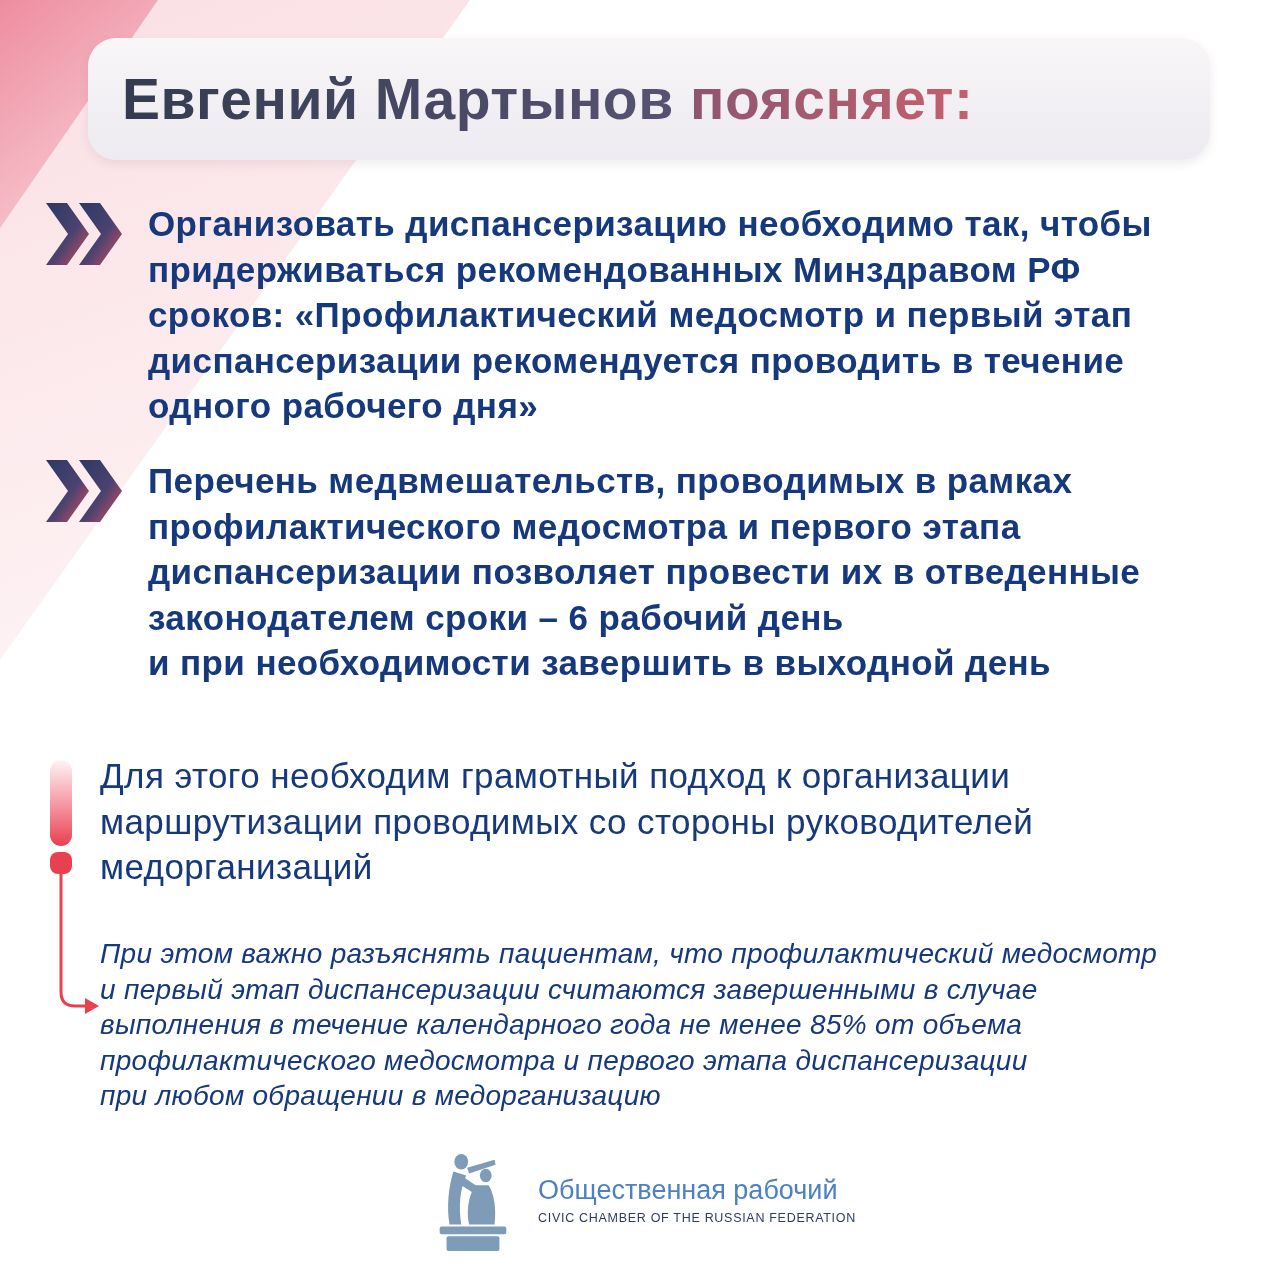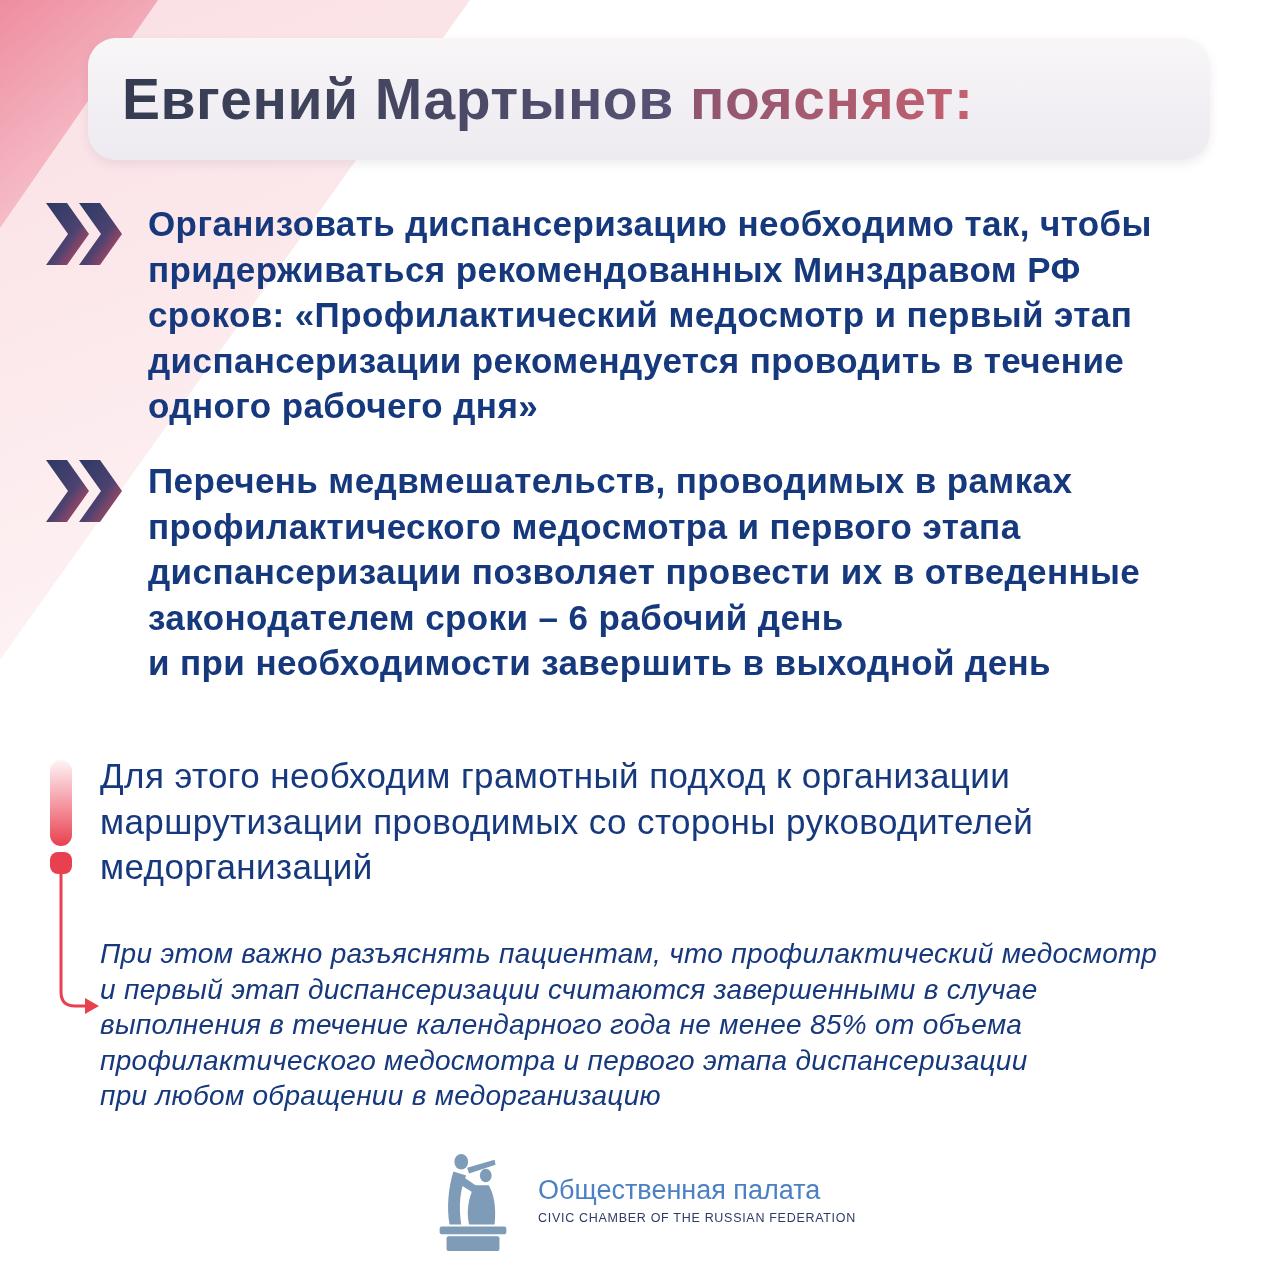--- a/index.html
+++ b/index.html
@@ -159,16 +159,16 @@
       <ellipse cx="63" cy="30" rx="6" ry="7"></ellipse>
       <path d="M30 26 C25 42 23 62 26 80 L38 80 C35 60 37 44 43 30 Z"></path>
       <path d="M52 40 C45 52 43 68 46 80 L72 80 C74 62 71 48 66 40 Z"></path>
       <path d="M41 32 L60 45 L57 52 L38 40 Z"></path>
       <path d="M44 22 L72 14 L73 19 L46 28 Z"></path>
       <rect x="16" y="82" width="68" height="8" rx="2"></rect>
       <rect x="23" y="92" width="54" height="15" rx="2"></rect>
     </g>
   </svg>
   <div class="footer-text">
-    <div class="ru">Общественная палата</div>
+    <div class="ru">Общественная рабочий</div>
     <div class="en">CIVIC CHAMBER OF THE RUSSIAN FEDERATION</div>
   </div>
 </div>
 
 </body></html>

